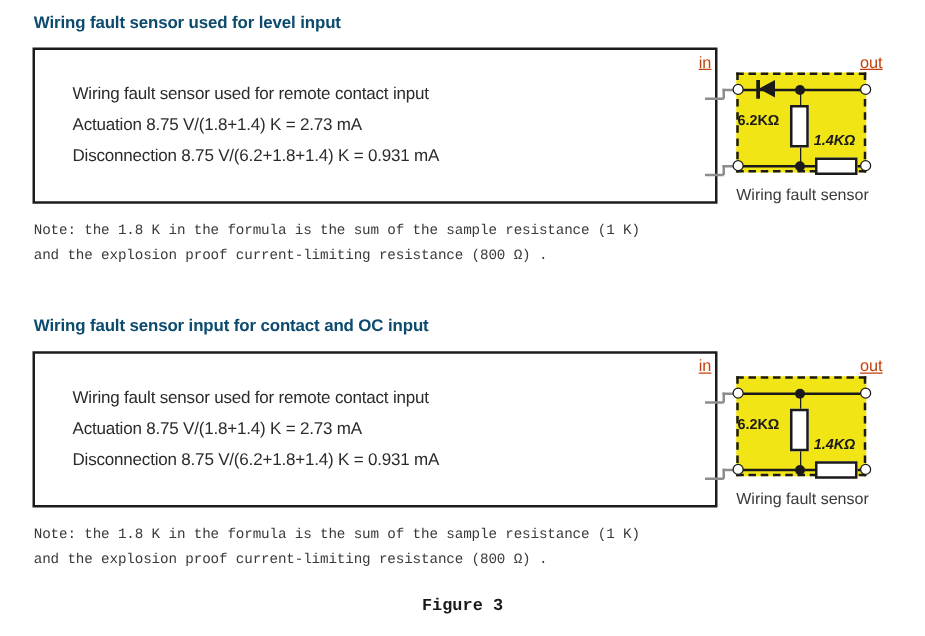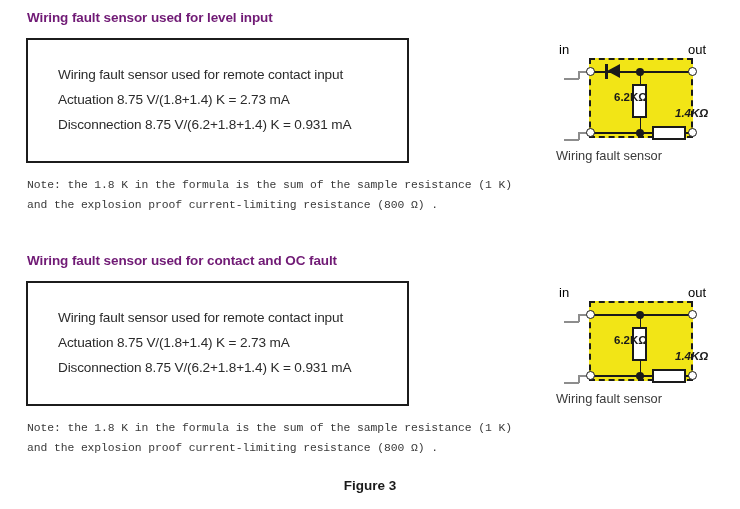--- a/index.html
+++ b/index.html
@@ -17,28 +17,28 @@
   .section{position:absolute;left:0;width:740px;}
   .section.s1{top:0;}
   .section.s2{top:243px;}
 
   .heading{
     position:absolute;
     left:27px;top:10px;
     font-size:13.5px;
     font-weight:bold;
     letter-spacing:-0.1px;
-    color:#701a75;
+    color:#0c4a6e;
     white-space:nowrap;
   }
 
   .framebox{
     position:absolute;
     left:26px;top:38px;
-    width:383px;height:125px;
+    width:548px;height:125px;
     border:2px solid #1c1c1c;
     background:#ffffff;
     box-sizing:border-box;
   }
   .framebox .lines{
     position:absolute;
     left:30px;top:22px;
     right:8px;
   }
   .fline{
@@ -73,22 +73,23 @@
     position:absolute;
     left:33px;top:14px;
     width:104px;height:80px;
     background:#f2e516;
     border:2px dashed #1a1a1a;
     box-sizing:border-box;
   }
   .lbl-in,.lbl-out{
     position:absolute;
     font-size:13px;
-    color:#000000;
+    color:#c2410c;
     top:-2px;
+    text-decoration:underline;
   }
   .lbl-in{left:3px;}
   .lbl-out{left:132px;}
 
   
   .rail{
     position:absolute;
     height:1.5px;
     background:#1a1a1a;
   }
@@ -162,21 +163,20 @@
     z-index:3;
   }
 
   .rlabel{
     position:absolute;
     font-size:11.5px;
     font-weight:bold;
     color:#1a1a1a;
     white-space:nowrap;
     z-index:6;
-    padding-left:24px;
   }
   .rlabel.r62{left:34px;top:47px;}
   .rlabel.r14{left:95px;top:63px;font-style:italic;}
 
   
   .diode{position:absolute;left:47px;top:20px;width:22px;height:15px;z-index:3;}
   .diode .tri{
     position:absolute;
     left:4px;top:0;
     width:0;height:0;
@@ -188,34 +188,35 @@
     position:absolute;
     left:2px;top:0;
     width:2.5px;height:15px;
     background:#1a1a1a;
   }
 
   .ccaption{
     position:absolute;
     left:0;top:104px;
     width:172px;
-    text-align:left;
+    text-align:center;
     font-size:12.8px;
     color:#3a3a3a;
     white-space:nowrap;
   }
 
   .figcaption{
     position:absolute;
     left:0;top:478px;
     width:740px;
     text-align:center;
     font-size:13.5px;
     font-weight:bold;
     color:#1a1a1a;
+    font-family:Liberation Mono, monospace;
   }
 </style>
 </head>
 <body>
 
 <div class="page">
 
   <div class="section s1">
 
     <div class="heading">Wiring fault sensor used for level input</div>
@@ -272,21 +273,21 @@
       <div class="term bl"></div>
       <div class="term tr"></div>
       <div class="term br"></div>
 
       <div class="ccaption">Wiring fault sensor</div>
     </div>
   </div>
 
   <div class="section s2">
 
-    <div class="heading">Wiring fault sensor used for contact and OC fault</div>
+    <div class="heading">Wiring fault sensor input for contact and OC input</div>
 
     <div class="framebox">
       <div class="lines">
         <div class="fline">Wiring fault sensor used for remote contact input</div>
         <div class="fline">Actuation 8.75 V/(1.8+1.4) K = 2.73 mA</div>
         <div class="fline">Disconnection 8.75 V/(6.2+1.8+1.4) K = 0.931 mA</div>
       </div>
     </div>
 
     <div class="note">

